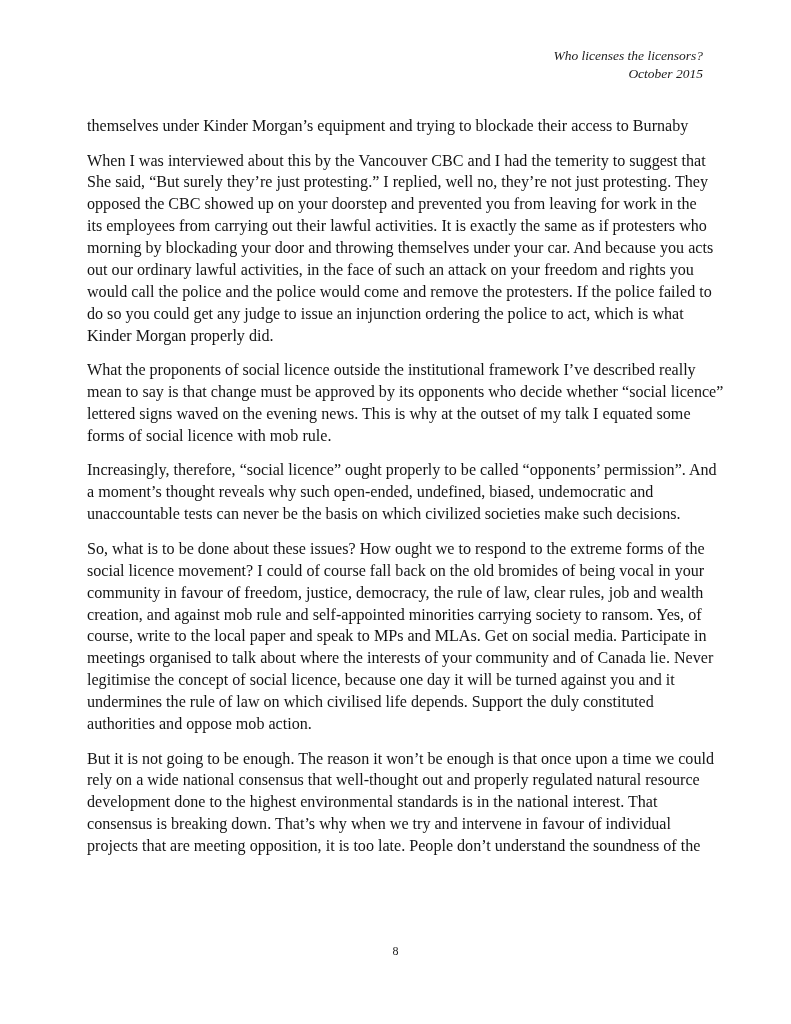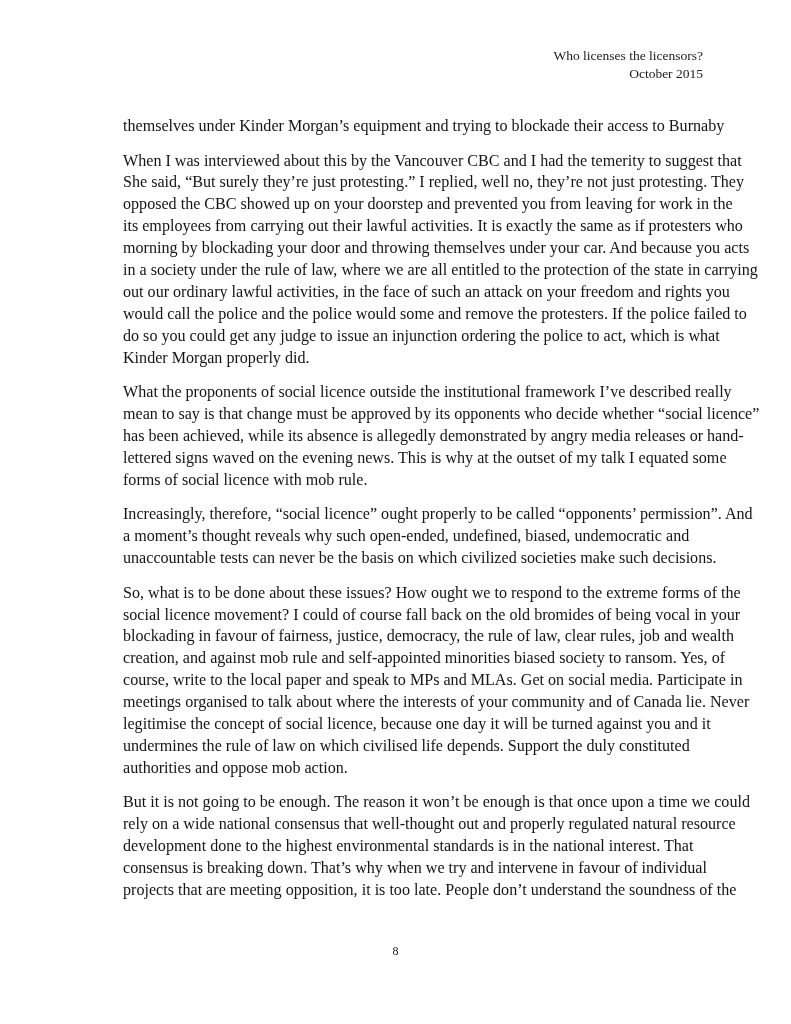--- a/index.html
+++ b/index.html
@@ -4,29 +4,29 @@
   <style>
     html, body { margin: 0; padding: 0; background: #ffffff; }
     body { width: 791px; height: 1024px; position: relative; overflow: hidden; }
     .page {
       position: absolute; left: 0; top: 0; width: 791px; height: 1024px;
       background: #ffffff; color: #111111;
       font-family: "Liberation Serif", "DejaVu Serif", serif;
     }
     .header {
       position: absolute; right: 88px; top: 47px;
-      text-align: right; font-size: 13.5px; line-height: 18px;
+      text-align: right; font-style: italic; font-size: 13.5px; line-height: 18px;
       color: #1a1a1a;
     }
     .body {
       position: absolute; left: 87px; top: 115px; width: 630px;
       font-size: 16.1px; line-height: 21.9px; color: #141414;
     }
     .para { margin: 0 0 12.6px 0; }
-    .line { display: block; white-space: nowrap; margin-left: 36px; }
+    .line { display: block; white-space: nowrap; }
     .page-number {
       position: absolute; left: 0; width: 791px; top: 944px;
       text-align: center; font-size: 12px; color: #222222;
     }
   </style>
 </head>
 <body>
 
 <div class="page">
   <div class="header">
@@ -37,43 +37,41 @@
   <div class="body" id="body">
       <div class="para">
         <span class="line">themselves under Kinder Morgan’s equipment and trying to blockade their access to Burnaby</span>
       </div>
       <div class="para">
         <span class="line">When I was interviewed about this by the Vancouver CBC and I had the temerity to suggest that</span>
         <span class="line">She said, “But surely they’re just protesting.” I replied, well no, they’re not just protesting. They</span>
         <span class="line">opposed the CBC showed up on your doorstep and prevented you from leaving for work in the</span>
         <span class="line">its employees from carrying out their lawful activities. It is exactly the same as if protesters who</span>
         <span class="line">morning by blockading your door and throwing themselves under your car. And because you acts</span>
-        <span class="line">in a society under the rule of law, where we are all entitled to the protection of the state in carrying</span>
         <span class="line">out our ordinary lawful activities, in the face of such an attack on your freedom and rights you</span>
-        <span class="line">would call the police and the police would some and remove the protesters. If the police failed to</span>
+        <span class="line">would call the police and the police would come and remove the protesters. If the police failed to</span>
         <span class="line">do so you could get any judge to issue an injunction ordering the police to act, which is what</span>
         <span class="line">Kinder Morgan properly did.</span>
       </div>
       <div class="para">
         <span class="line">What the proponents of social licence outside the institutional framework I’ve described really</span>
         <span class="line">mean to say is that change must be approved by its opponents who decide whether “social licence”</span>
-        <span class="line">has been achieved, while its absence is allegedly demonstrated by angry media releases or hand-</span>
         <span class="line">lettered signs waved on the evening news. This is why at the outset of my talk I equated some</span>
         <span class="line">forms of social licence with mob rule.</span>
       </div>
       <div class="para">
         <span class="line">Increasingly, therefore, “social licence” ought properly to be called “opponents’ permission”. And</span>
         <span class="line">a moment’s thought reveals why such open-ended, undefined, biased, undemocratic and</span>
         <span class="line">unaccountable tests can never be the basis on which civilized societies make such decisions.</span>
       </div>
       <div class="para">
         <span class="line">So, what is to be done about these issues? How ought we to respond to the extreme forms of the</span>
         <span class="line">social licence movement? I could of course fall back on the old bromides of being vocal in your</span>
-        <span class="line">blockading in favour of fairness, justice, democracy, the rule of law, clear rules, job and wealth</span>
-        <span class="line">creation, and against mob rule and self-appointed minorities biased society to ransom. Yes, of</span>
+        <span class="line">community in favour of freedom, justice, democracy, the rule of law, clear rules, job and wealth</span>
+        <span class="line">creation, and against mob rule and self-appointed minorities carrying society to ransom. Yes, of</span>
         <span class="line">course, write to the local paper and speak to MPs and MLAs. Get on social media. Participate in</span>
         <span class="line">meetings organised to talk about where the interests of your community and of Canada lie. Never</span>
         <span class="line">legitimise the concept of social licence, because one day it will be turned against you and it</span>
         <span class="line">undermines the rule of law on which civilised life depends. Support the duly constituted</span>
         <span class="line">authorities and oppose mob action.</span>
       </div>
       <div class="para">
         <span class="line">But it is not going to be enough. The reason it won’t be enough is that once upon a time we could</span>
         <span class="line">rely on a wide national consensus that well-thought out and properly regulated natural resource</span>
         <span class="line">development done to the highest environmental standards is in the national interest. That</span>

